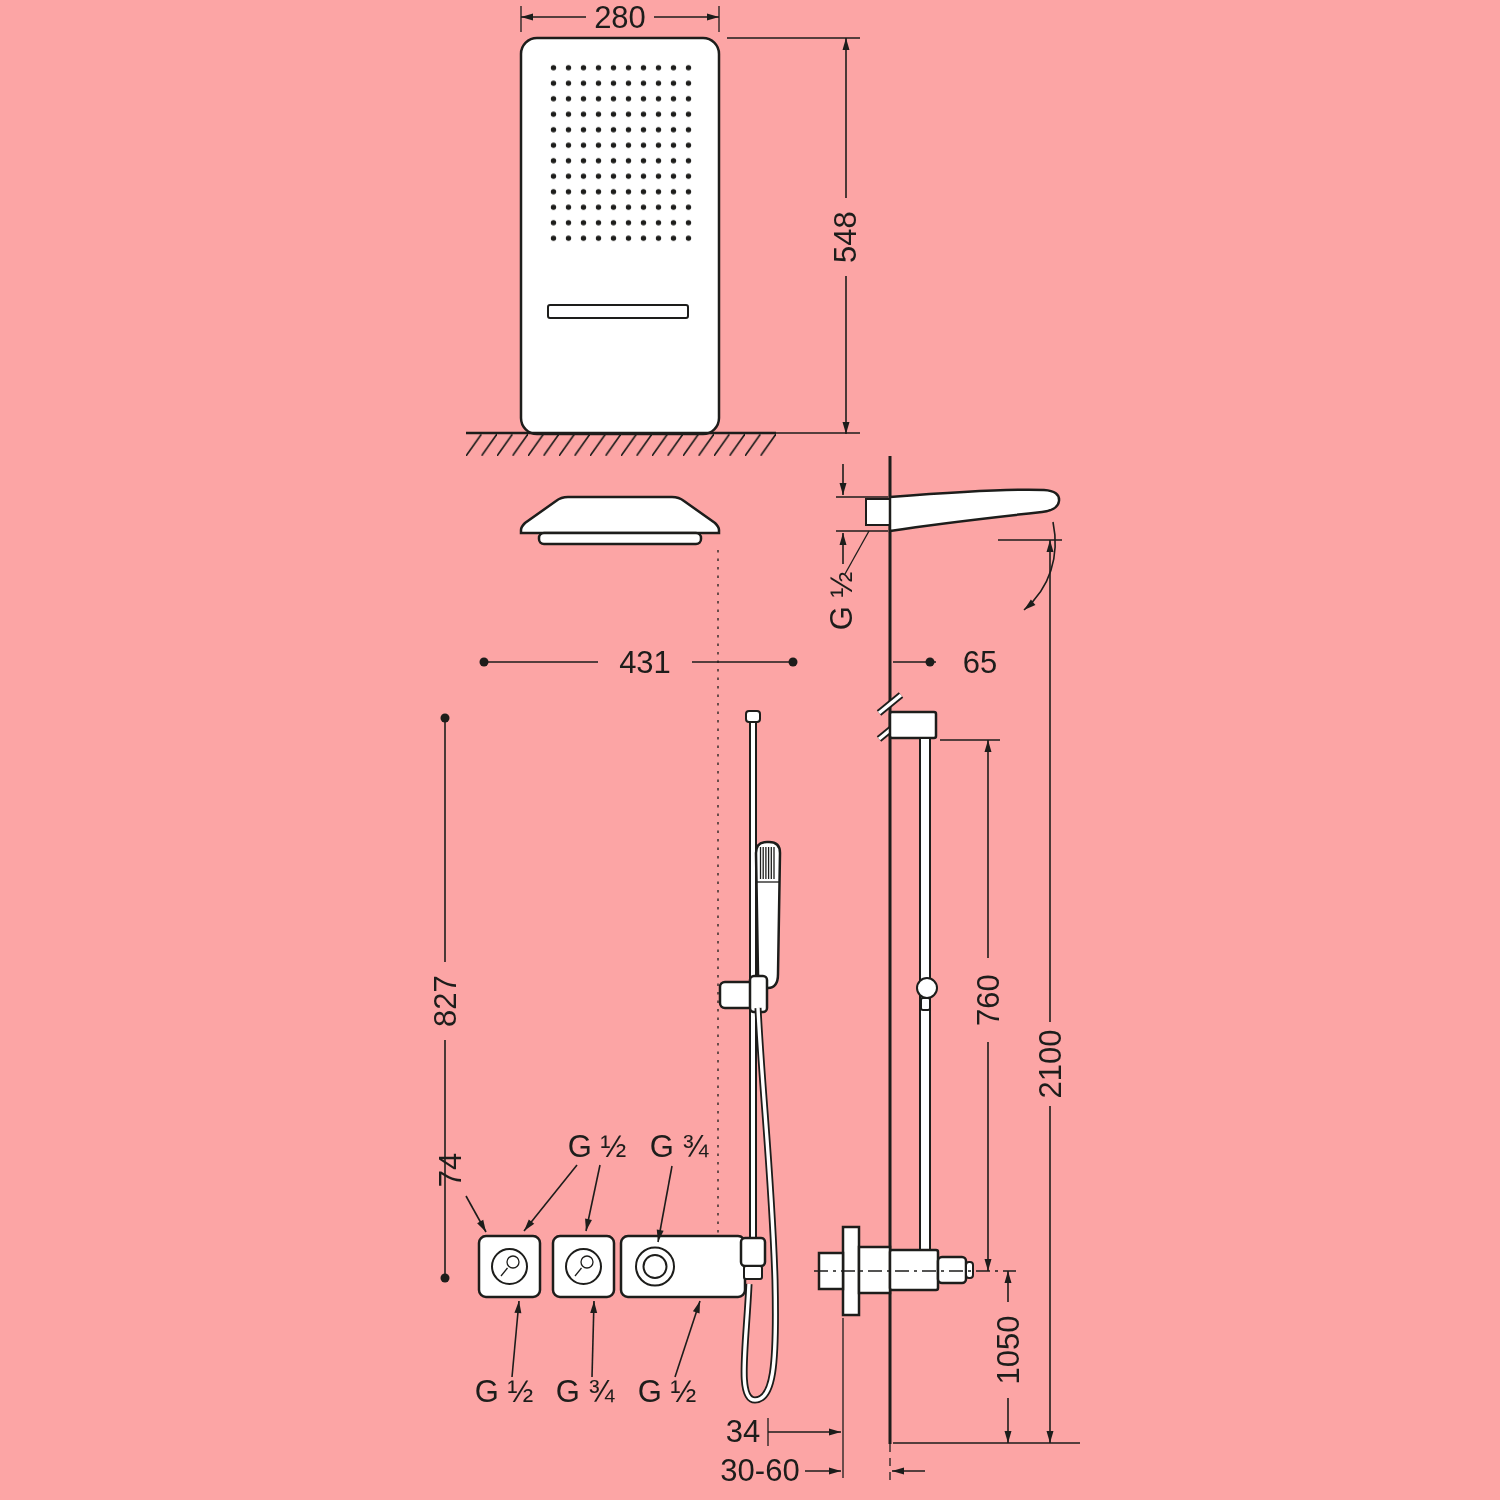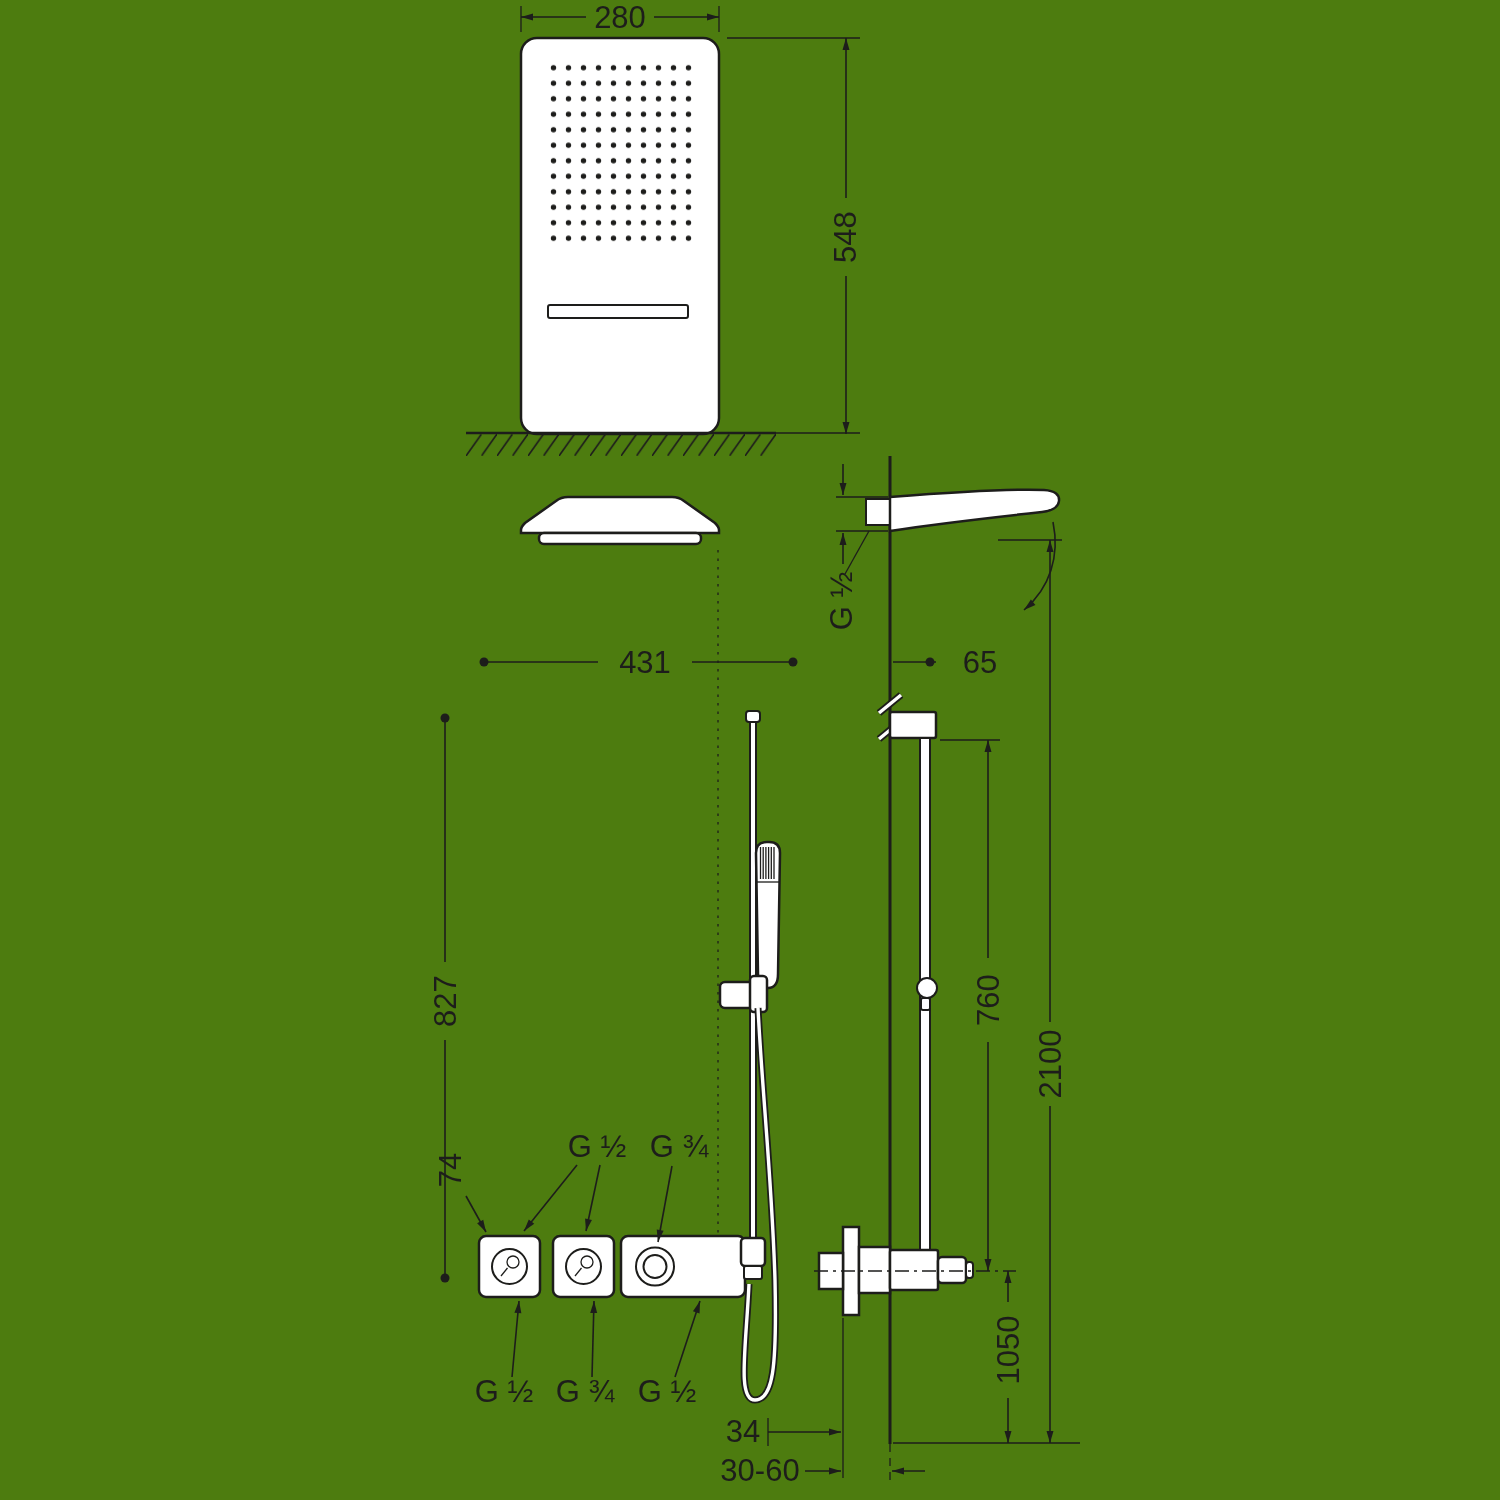--- a/index.html
+++ b/index.html
@@ -1,16 +1,16 @@
 <!DOCTYPE html>
 <html><head>
 <meta charset="utf-8">
 <style>
   html,body{margin:0;padding:0;background:#ffffff;}
-  .canvas{position:relative;width:1500px;height:1500px;background:#4d7c0f;font-family:"Liberation Sans","DejaVu Sans",sans-serif;}
+  .canvas{position:relative;width:1500px;height:1500px;background:#fca5a5;font-family:"Liberation Sans","DejaVu Sans",sans-serif;}
   svg text{font-family:"Liberation Sans","DejaVu Sans",sans-serif;font-size:31px;fill:#1d1d1b;}
   .o  {stroke:#1d1d1b;stroke-width:2.5;fill:#fff;}
   .on {stroke:#1d1d1b;stroke-width:2.5;fill:none;}
   .o2 {stroke:#1d1d1b;stroke-width:2;fill:#fff;}
   .t  {stroke:#1d1d1b;stroke-width:1.3;fill:none;}
   .d  {stroke:#1d1d1b;stroke-width:1.6;fill:none;}
   .dash {stroke-dasharray:2.5 6;}
   .dash2{stroke-dasharray:8 6;}
   .cline{stroke-dasharray:14 5 3 5;}
   .dot{fill:#1d1d1b;stroke:none;}

